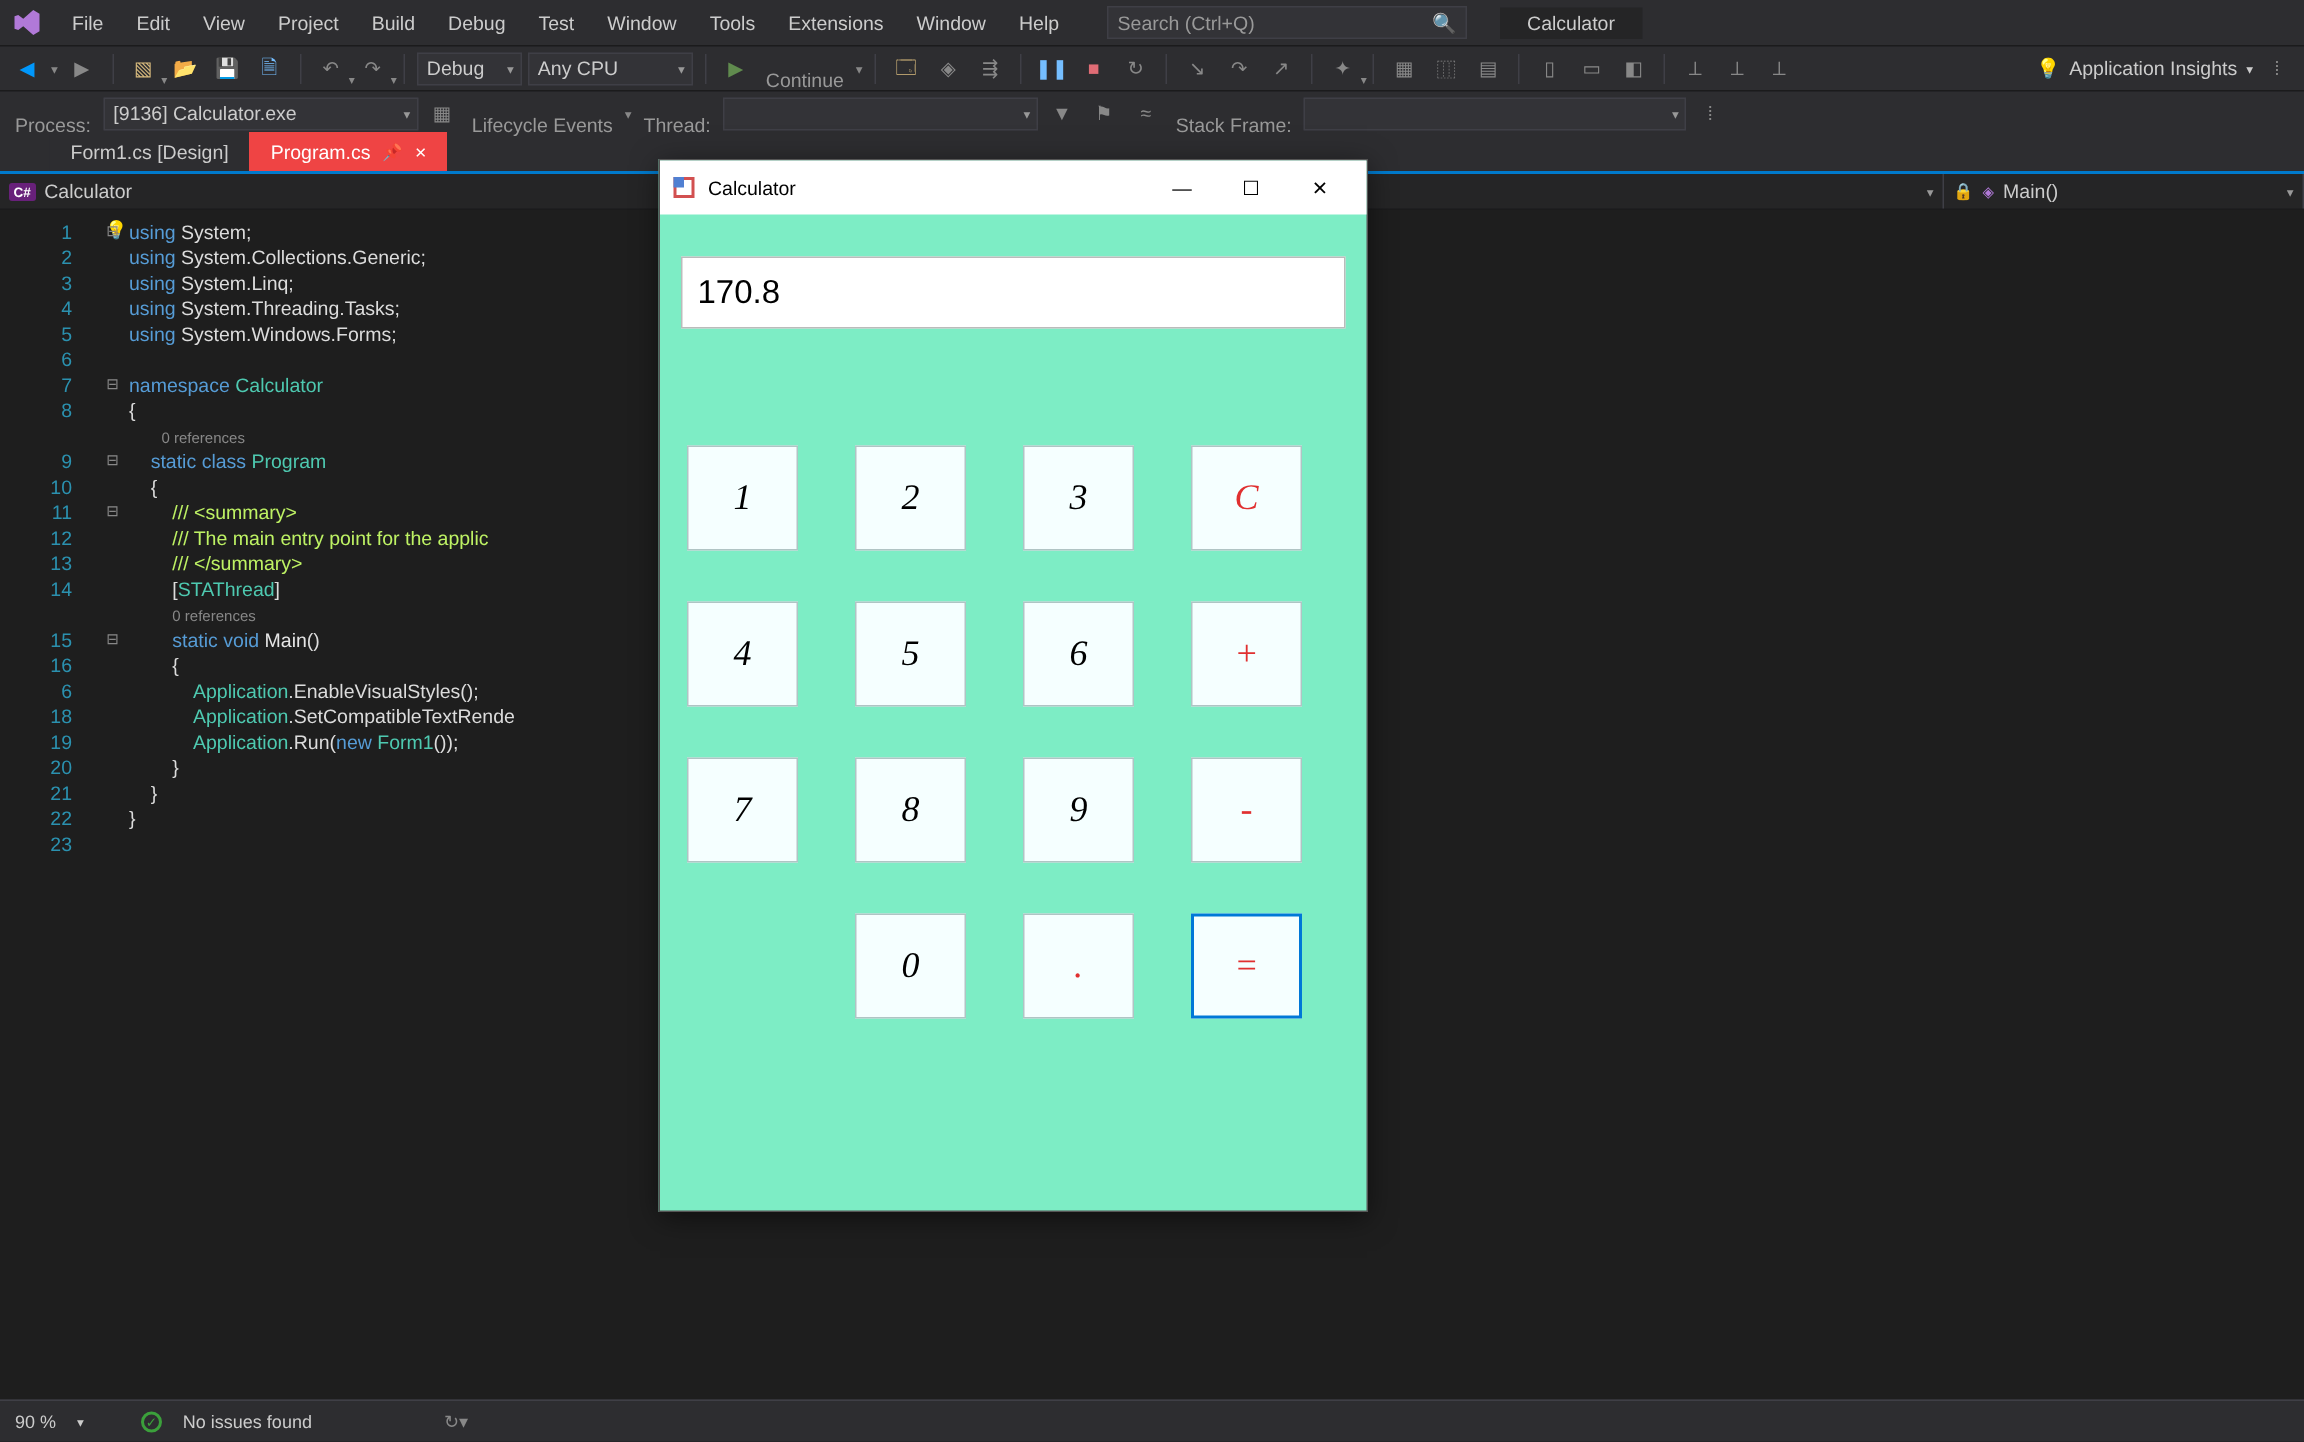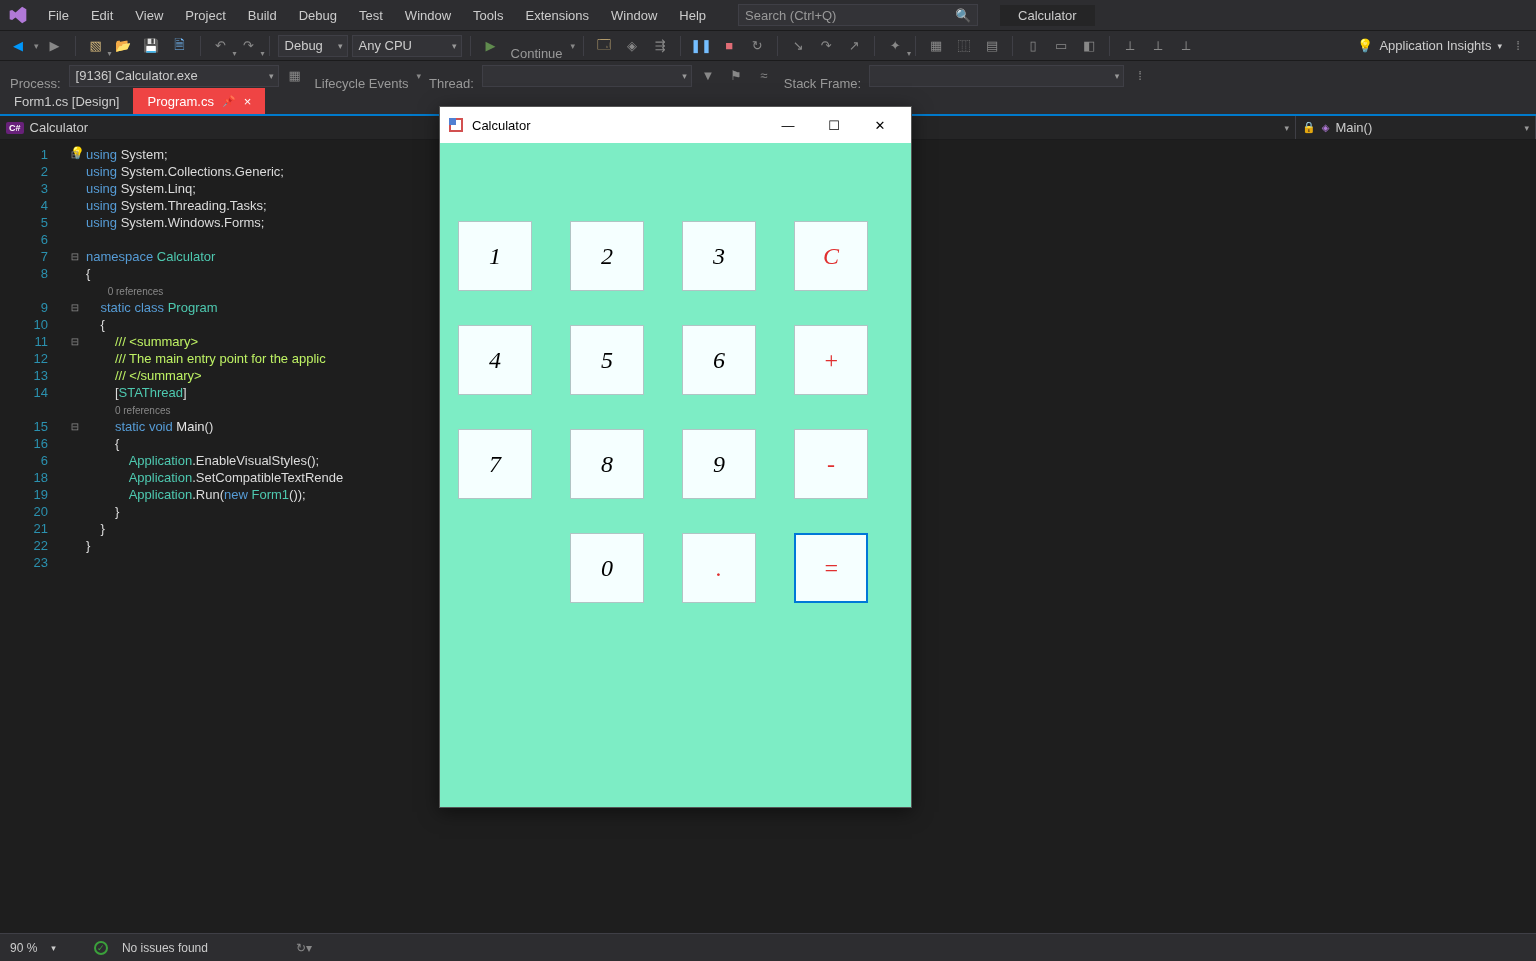--- a/index.html
+++ b/index.html
@@ -19,21 +19,21 @@
 .tbtn { width:24px; height:24px; display:flex; align-items:center; justify-content:center; color:#888; cursor:pointer; position:relative;}
 .tbtn.arrowed::after{content:"▾";font-size:8px;position:absolute;right:-4px;bottom:0;color:#888;}
 .tsep { width:1px; height:20px; background:#3f3f46; margin:0 4px; }
 .tlabel { color:#999; padding:0 4px;margin-top:15px; }
 .combo { height:22px; background:#333337; border:1px solid #3f3f46; display:flex; align-items:center; padding:0 6px; color:#ccc; min-width:70px; position:relative;}
 .combo::after{content:"▾";position:absolute;right:4px;font-size:9px;color:#999;}
 .combo.wide{min-width:210px;}
 .combo.big{min-width:255px;}
 
 
-.doctabs { height:26px; background:#2d2d30; display:flex; align-items:flex-end; border-bottom:2px solid #007acc; }
+.doctabs { height:26px; background:#2d2d30; display:flex; align-items:flex-end; border-bottom:2px solid #007acc;padding-left:33px; }
 .doctab { height:26px; padding:0 14px; display:flex; align-items:center; gap:8px; color:#ccc; cursor:pointer; position:relative; }
 .doctab.inactive { background:#2d2d30; }
 .doctab.active { background:#ef4444; color:#fff; }
 .doctab .pin { font-size:11px; }
 .doctab .close { font-size:13px; }
 
 
 .navbar { height:24px; background:#252526; display:flex; align-items:center; border-bottom:1px solid #1b1b1c; }
 .navcombo { flex:1; display:flex; align-items:center; padding:0 6px; gap:6px; color:#ccc; border-right:1px solid #3f3f46; height:100%; position:relative;}
 .navcombo::after{content:"▾";position:absolute;right:6px;font-size:9px;color:#999;}
@@ -277,20 +277,23 @@
           <rect x="3" y="3" width="10" height="10" fill="#fff"></rect>
           <rect x="1" y="1" width="7" height="7" fill="#5080d2"></rect>
         </svg>
     </span>
     <span>Calculator</span>
     <span class="spacer"></span>
     <span class="wbtn">—</span>
     <span class="wbtn">☐</span>
     <span class="wbtn">✕</span>
   </div>
+  <div class="calc-display">
+    <span>170.8</span>
+  </div>
   <div class="calc-grid" id="calc-grid">
       <div class="calc-btn">1</div>
       <div class="calc-btn">2</div>
       <div class="calc-btn">3</div>
       <div class="calc-btn op">C</div>
       <div class="calc-btn">4</div>
       <div class="calc-btn">5</div>
       <div class="calc-btn">6</div>
       <div class="calc-btn op">+</div>
       <div class="calc-btn">7</div>

